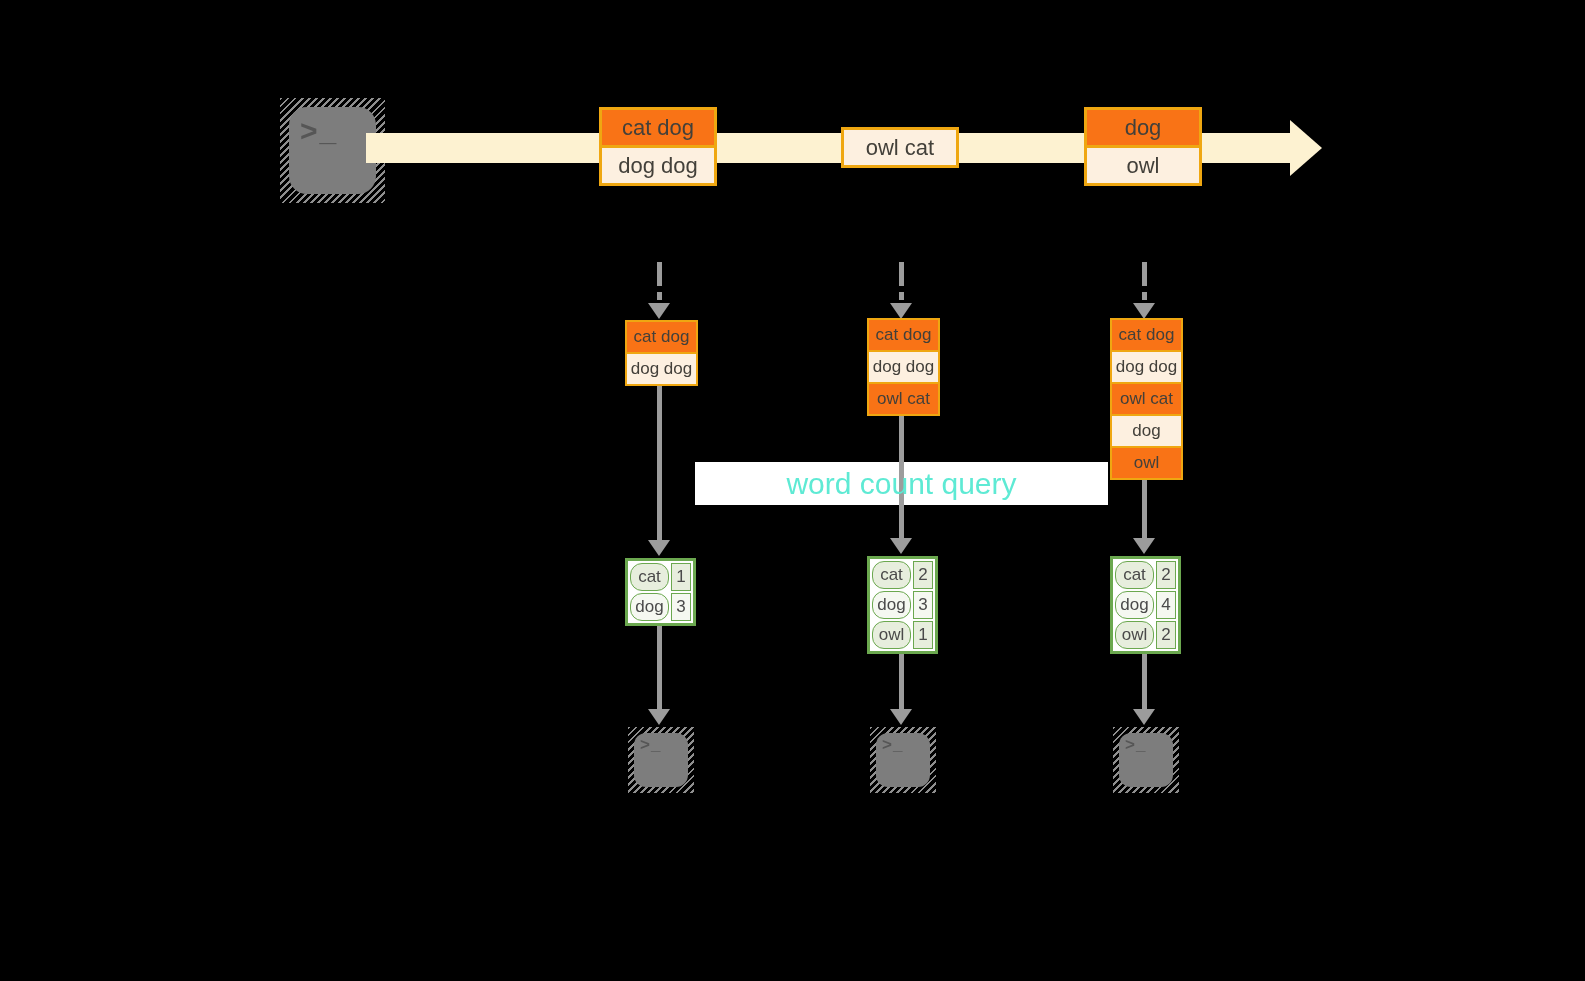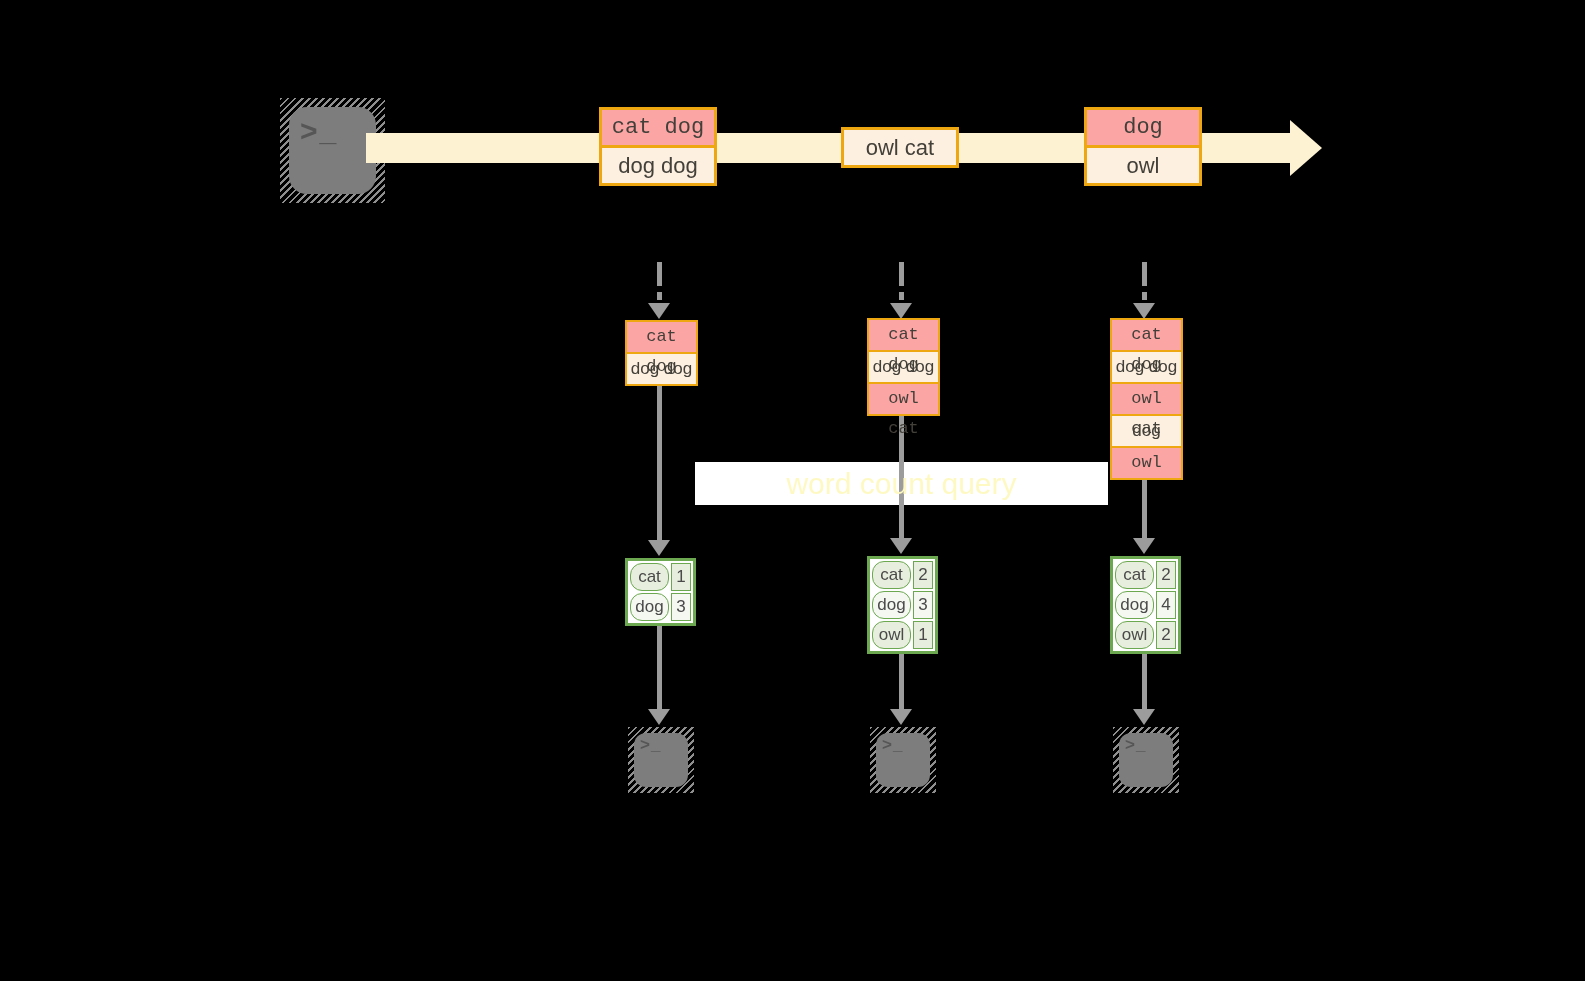--- a/index.html
+++ b/index.html
@@ -17,34 +17,34 @@
   .sink .term-body{left:6px;top:6px;right:6px;bottom:6px;border-radius:12px;}
   .sink .term-glyph{left:12px;top:8px;font-size:17px;letter-spacing:1px;}
   
   .band{position:absolute;left:366px;top:133px;width:924px;height:30px;background:#fdf2d1;z-index:1;}
   .band-head{position:absolute;left:1290px;top:120px;width:0;height:0;z-index:1;
     border-top:28px solid transparent;border-bottom:28px solid transparent;border-left:32px solid #fdf2d1;}
   
   .event{position:absolute;width:112px;border:3px solid #efa711;z-index:2;}
   .event .cell{height:35px;line-height:35px;text-align:center;font-size:22px;color:#43403a;border-top:3px solid #efa711;}
   .event .cell:first-child{border-top:none;}
-  .tone-dark{background:#fca5a5;font-family:Liberation Mono, monospace;}
+  .tone-dark{background:#f97316;}
   .tone-light{background:#fdf0e0;}
   
   .stack{position:absolute;width:69px;border:2px solid #efa711;z-index:3;}
   .stack .cell{height:30px;line-height:30px;text-align:center;font-size:17px;color:#43403a;border-top:2px solid #efa711;}
   .stack .cell:first-child{border-top:none;}
   
   .vshaft{position:absolute;width:5px;background:#9c9c9c;z-index:2;}
   .vhead{position:absolute;width:0;height:0;z-index:2;
     border-left:11px solid transparent;border-right:11px solid transparent;border-top:16px solid #9c9c9c;}
   
   .qband{position:absolute;left:695px;top:462px;width:413px;height:43px;background:#ffffff;z-index:1;}
   .qtext{position:absolute;left:695px;top:462px;width:413px;height:43px;line-height:43px;
-    text-align:center;font-size:30px;color:#fef9c3;z-index:3;}
+    text-align:center;font-size:30px;color:#5eead4;z-index:3;}
   
   .wtable{position:absolute;width:61px;background:#ffffff;border:3px solid #6ba84f;padding:2px;z-index:3;}
   .wrow{display:flex;gap:2px;margin-top:2px;}
   .wrow:first-child{margin-top:0;}
   .wcell{height:26px;line-height:26px;text-align:center;font-size:17px;color:#4a4a4a;border:1px solid #6ba84f;}
   .wword{flex:1;border-radius:12px;}
   .wcount{width:18px;}
   .g-dark{background:#e7eedd;}
   .g-light{background:#f5f8f1;}
 </style>

